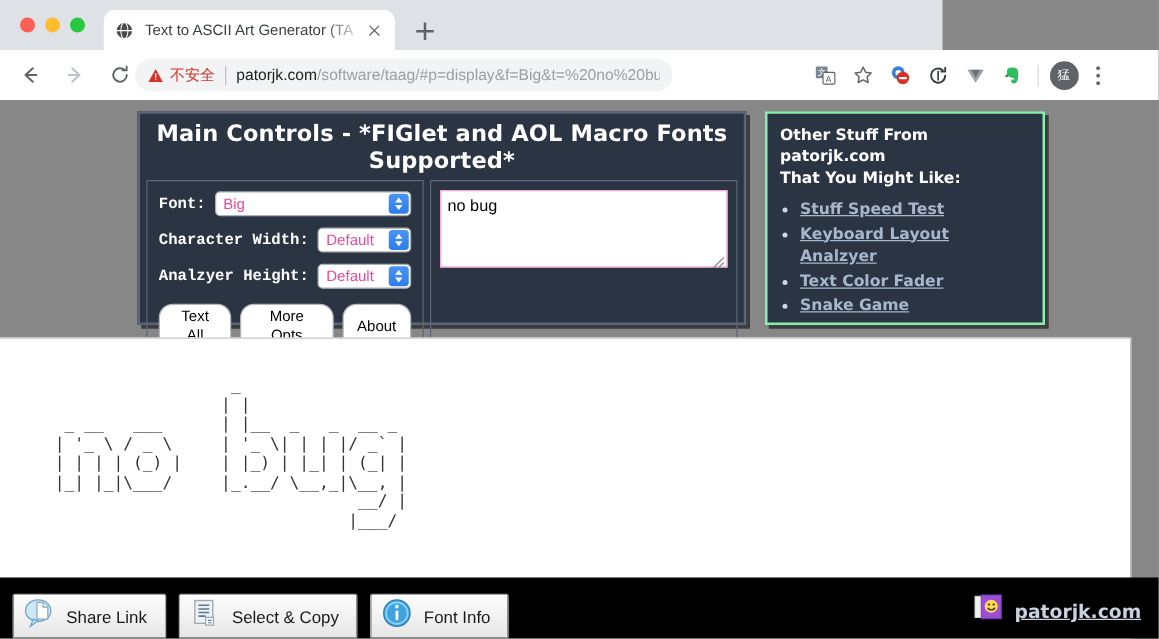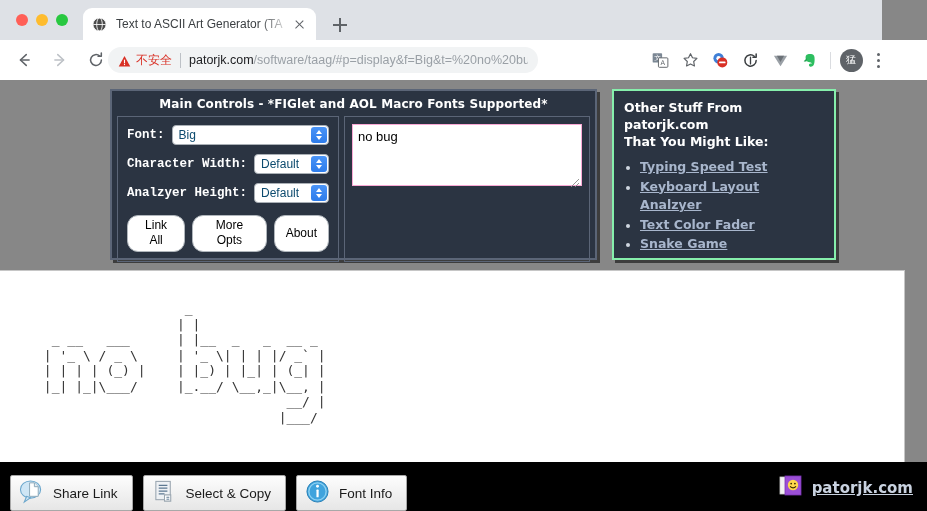--- a/index.html
+++ b/index.html
@@ -7,21 +7,21 @@
     margin: 0; padding: 0;
     width: 927px; height: 511px;
     overflow: hidden;
     font-family: "Liberation Sans", sans-serif;
     background: #878787;
   }
   #root { position: relative; width: 927px; height: 511px; }
 
   
   .chrome-top {
-    position: absolute; left: 0; top: 0; width: 882px; height: 40px;
+    position: absolute; left: 0; top: 0; width: 754px; height: 40px;
     background: #dee1e6;
   }
   .traffic {
     position: absolute; left: 16px; top: 14px; display: flex; gap: 8px;
   }
   .dot { width: 12px; height: 12px; border-radius: 50%; }
   .dot.red { background: #ff5f57; }
   .dot.yellow { background: #febc2e; }
   .dot.green { background: #28c840; }
 
@@ -116,21 +116,21 @@
     background: #878787; overflow: hidden;
   }
 
   
   .ctrl-outer {
     position: absolute; left: 110px; top: 9px; width: 487px; height: 171px;
     background: #2b3442; border: 2px solid #5b6577;
     box-shadow: 3px 3px 0 rgba(0,0,0,0.55);
   }
   .ctrl-title {
-    text-align: center; color: #fff; font-weight: bold; font-size: 12px;
+    text-align: center; color: #fff; font-weight: bold; font-size: 18px;
     padding: 6px 0 5px; letter-spacing: 0.1px;
     font-family: "DejaVu Sans", sans-serif;
   }
   .ctrl-body { display: flex; padding: 0 5px 5px; gap: 5px; }
   .ctrl-left {
     width: 222px; border: 1px solid #5b6577; padding: 8px 9px 9px;
   }
   .ctrl-right {
     flex: 1; border: 1px solid #5b6577; padding: 7px 7px;
   }
@@ -138,21 +138,21 @@
   .field-label {
     color: #fff; font-size: 12.5px; font-weight: bold; margin-right: 7px;
     white-space: nowrap; font-family: Liberation Mono, monospace;
   }
   .mac-select {
     position: relative; height: 20px; background: #fff;
     border: 1px solid #aab0b6; border-radius: 4px;
     display: flex; align-items: center; cursor: pointer;
   }
   .mac-select .sel-val {
-    font-size: 12px; color: #0c4a6e; padding: 0 6px; white-space: nowrap;
+    font-size: 12px; color: #ec4899; padding: 0 6px; white-space: nowrap;
     font-family: "Liberation Sans", sans-serif;
   }
   .mac-select .stepper {
     position: absolute; right: 1px; top: 1px; bottom: 1px; width: 16px;
     background: linear-gradient(#4a94f7, #2d7ceb);
     border-radius: 3px; display: flex; flex-direction: column;
     align-items: center; justify-content: center; gap: 2px;
   }
   .stepper .ar { width: 0; height: 0; border-left: 3.5px solid transparent;
     border-right: 3.5px solid transparent; }
@@ -386,21 +386,21 @@
             <div class="mac-select sel-def">
               <span class="sel-val">Default</span>
               <span class="stepper">
                 <i class="ar up"></i>
                   <i class="ar dn"></i>
               </span>
             </div>
           </div>
 
           <div class="btn-row">
-            <button class="mac-btn">Link All</button>
+            <button class="mac-btn">Text All</button>
             <button class="mac-btn">More Opts</button>
             <button class="mac-btn">About</button>
           </div>
         </div>
 
         <div class="ctrl-right">
           <div class="ta-wrap">
             <div class="ta">no bug</div>
             <span class="ta-grip">
               <svg width="10" height="10" viewBox="0 0 10 10">
@@ -412,21 +412,21 @@
 
       </div>
     </div>
 
     <div class="other-panel">
       <div class="other-head">
         <div>Other Stuff From patorjk.com</div>
         <div>That You Might Like:</div>
       </div>
       <ul class="other-list">
-        <li><a>Typing Speed Test</a></li>
+        <li><a>Stuff Speed Test</a></li>
         <li><a>Keyboard Layout Analzyer</a></li>
         <li><a>Text Color Fader</a></li>
         <li><a>Snake Game</a></li>
         <li><a>My Photography Site</a></li>
 
       </ul>
     </div>
 
     <div class="out-area">
       <pre class="ascii">                   _                   

